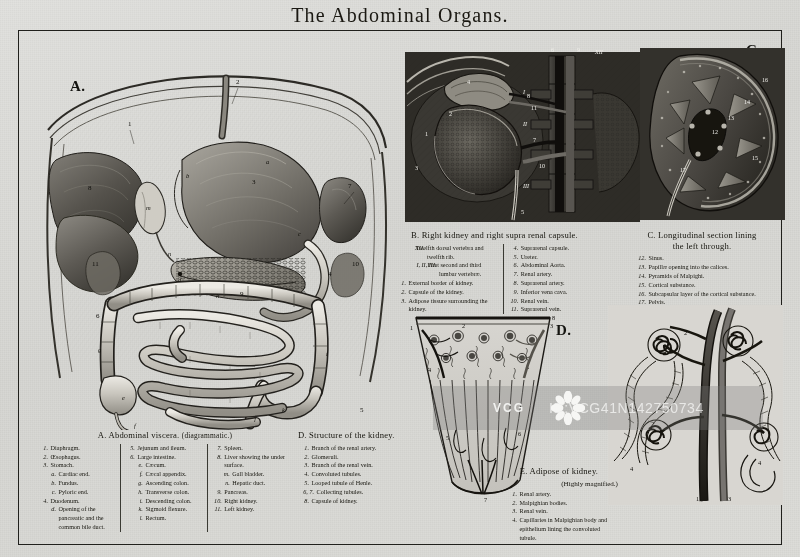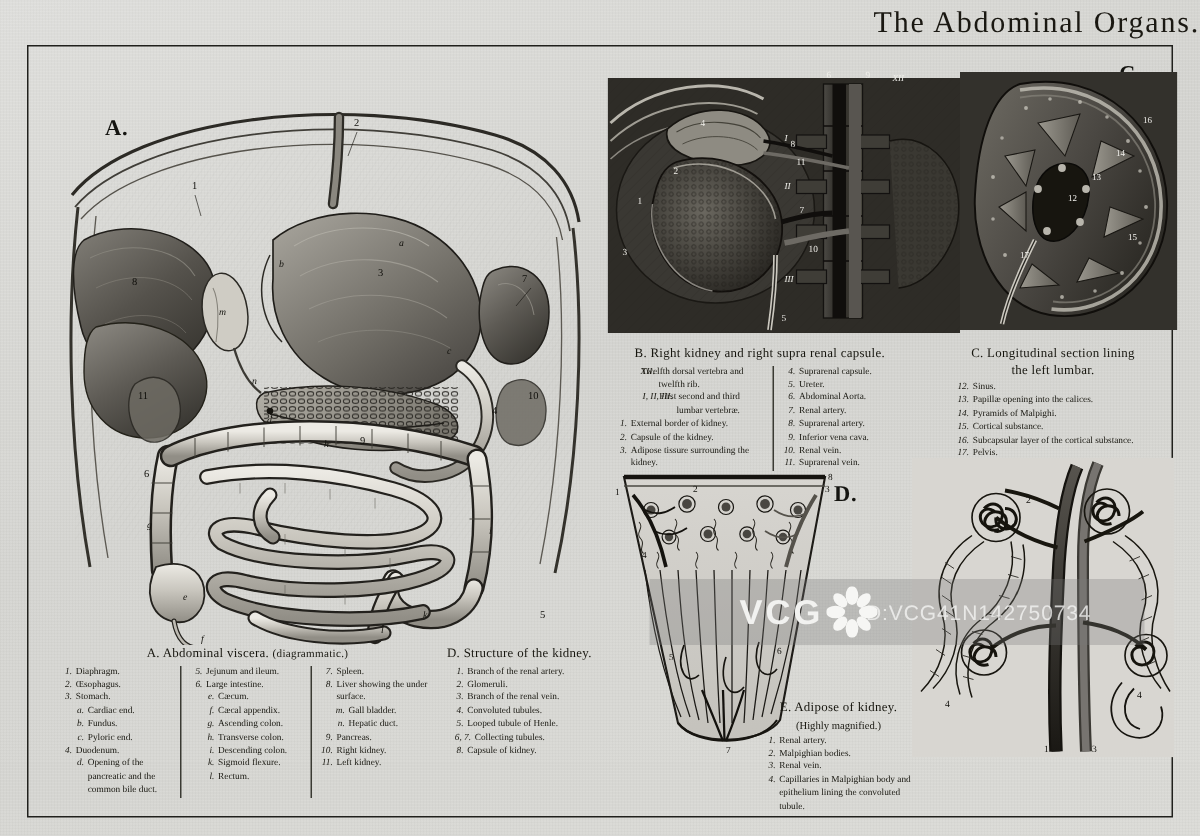--- a/index.html
+++ b/index.html
@@ -8,53 +8,53 @@
     background:#d9d9d6;
     font-family:"Liberation Serif", serif;
     color:#16150f;
   }
   #page{position:relative;width:800px;height:557px;
     background:
       repeating-linear-gradient(0deg, rgba(0,0,0,0.015) 0 1px, rgba(255,255,255,0.015) 1px 2px),
       repeating-linear-gradient(90deg, rgba(0,0,0,0.018) 0 1px, rgba(255,255,255,0.012) 1px 2px),
       linear-gradient(160deg,#e1e1de 0%,#d6d6d2 45%,#dcdcd8 100%);
   }
-  #title{position:absolute;left:0;top:4px;width:800px;text-align:right;
+  #title{position:absolute;left:0;top:4px;width:800px;text-align:center;
     font-size:20px;letter-spacing:1.2px;font-weight:400;color:#1a1812;}
   #frame{position:absolute;left:18px;top:30px;right:18px;bottom:12px;
     border:1.6px solid #20201c;}
   .panel-letter{position:absolute;font-size:15px;font-weight:bold;
     font-family:"Liberation Serif",serif;color:#141410;letter-spacing:0.5px;}
 
   
   .ill{position:absolute;overflow:hidden;}
   .ill svg{display:block;}
 
   
   .cap{position:absolute;font-family:"Liberation Serif",serif;color:#17160f;}
   .cap-head{text-align:center;font-size:8.6px;letter-spacing:.2px;margin-bottom:3px;line-height:1.25;}
   .cap-head .small{font-size:7.4px;}
-  .cap-sub{text-align:center;font-size:7.1px;margin-bottom:2px;}
+  .cap-sub{text-align:right;font-size:7.1px;margin-bottom:2px;}
   .cols{display:flex;}
   .col{font-size:6.2px;line-height:1.42;padding:0 5px;}
   .col + .col{border-left:1px solid #3a3a33;}
   .it{display:flex;}
   .it .n{width:9px;flex:none;text-align:right;padding-right:2.5px;font-style:italic;}
   .it .n.rom{width:16px;font-style:italic;}
   .it .t{flex:1;}
   .sub{padding-left:9px;}
   .sub .n{width:8px;font-style:italic;}
   .hang{padding-left:11.5px;text-indent:-11.5px;}
 
   
   #wm{position:absolute;left:433px;top:386px;width:330px;height:44px;
     background:rgba(120,120,118,.30);display:flex;align-items:center;
     pointer-events:none;}
   #wm .vcg{font-family:"Liberation Sans",sans-serif;font-weight:bold;
-    font-size:23px;color:#f2f2f0;letter-spacing:2px;margin-left:60px;}
+    font-size:12px;color:#f2f2f0;letter-spacing:2px;margin-left:60px;}
   #wm .flower{position:absolute;left:118px;top:5px;width:34px;height:34px;}
   #wm .idtxt{font-family:"Liberation Sans",sans-serif;font-size:14px;
     color:rgba(245,245,243,.78);letter-spacing:.6px;margin-left:24px;}
 </style>
 </head>
 <body>
 
 <div id="page">
 
   <div id="title">The Abdominal Organs.</div>
@@ -747,21 +747,21 @@
           <span class="n" style="width:14px">6, 7.</span>
           <span class="t">Collecting tubules.</span>
         </div>
       <div class="it">
           <span class="n">8.</span>
           <span class="t">Capsule of kidney.</span>
         </div>
     </div>
   </div>
 
-  <div class="cap" style="left:404px;top:230px;width:205px;">
+  <div class="cap" style="left:392px;top:230px;width:205px;">
     <div class="cap-head">B. Right kidney and right supra renal capsule.</div>
     <div class="cols">
       <div class="col" style="width:55%">
         <div class="it hang">
             <span class="n rom">XII.</span>
             <span class="t">Twelfth dorsal vertebra and twelfth rib.</span>
           </div>
         <div class="it hang">
             <span class="n rom" style="width:28px">I, II, III.</span>
             <span class="t">First second and third lumbar vertebræ.</span>
@@ -812,21 +812,21 @@
             <span class="n">11.</span>
             <span class="t">Suprarenal vein.</span>
           </div>
       </div>
     </div>
   </div>
 
   <div class="cap" style="left:622px;top:230px;width:160px;">
     <div class="cap-head">
       <div>C. Longitudinal section lining</div>
-      <div>the left lumbar.</div>
+      <div>the left through.</div>
     </div>
     <div class="col" style="padding-left:12px;">
       <div class="it">
           <span class="n" style="width:12px">12.</span>
           <span class="t">Sinus.</span>
         </div>
       <div class="it">
           <span class="n" style="width:12px">13.</span>
           <span class="t">Papillæ opening into the calices.</span>
         </div>

